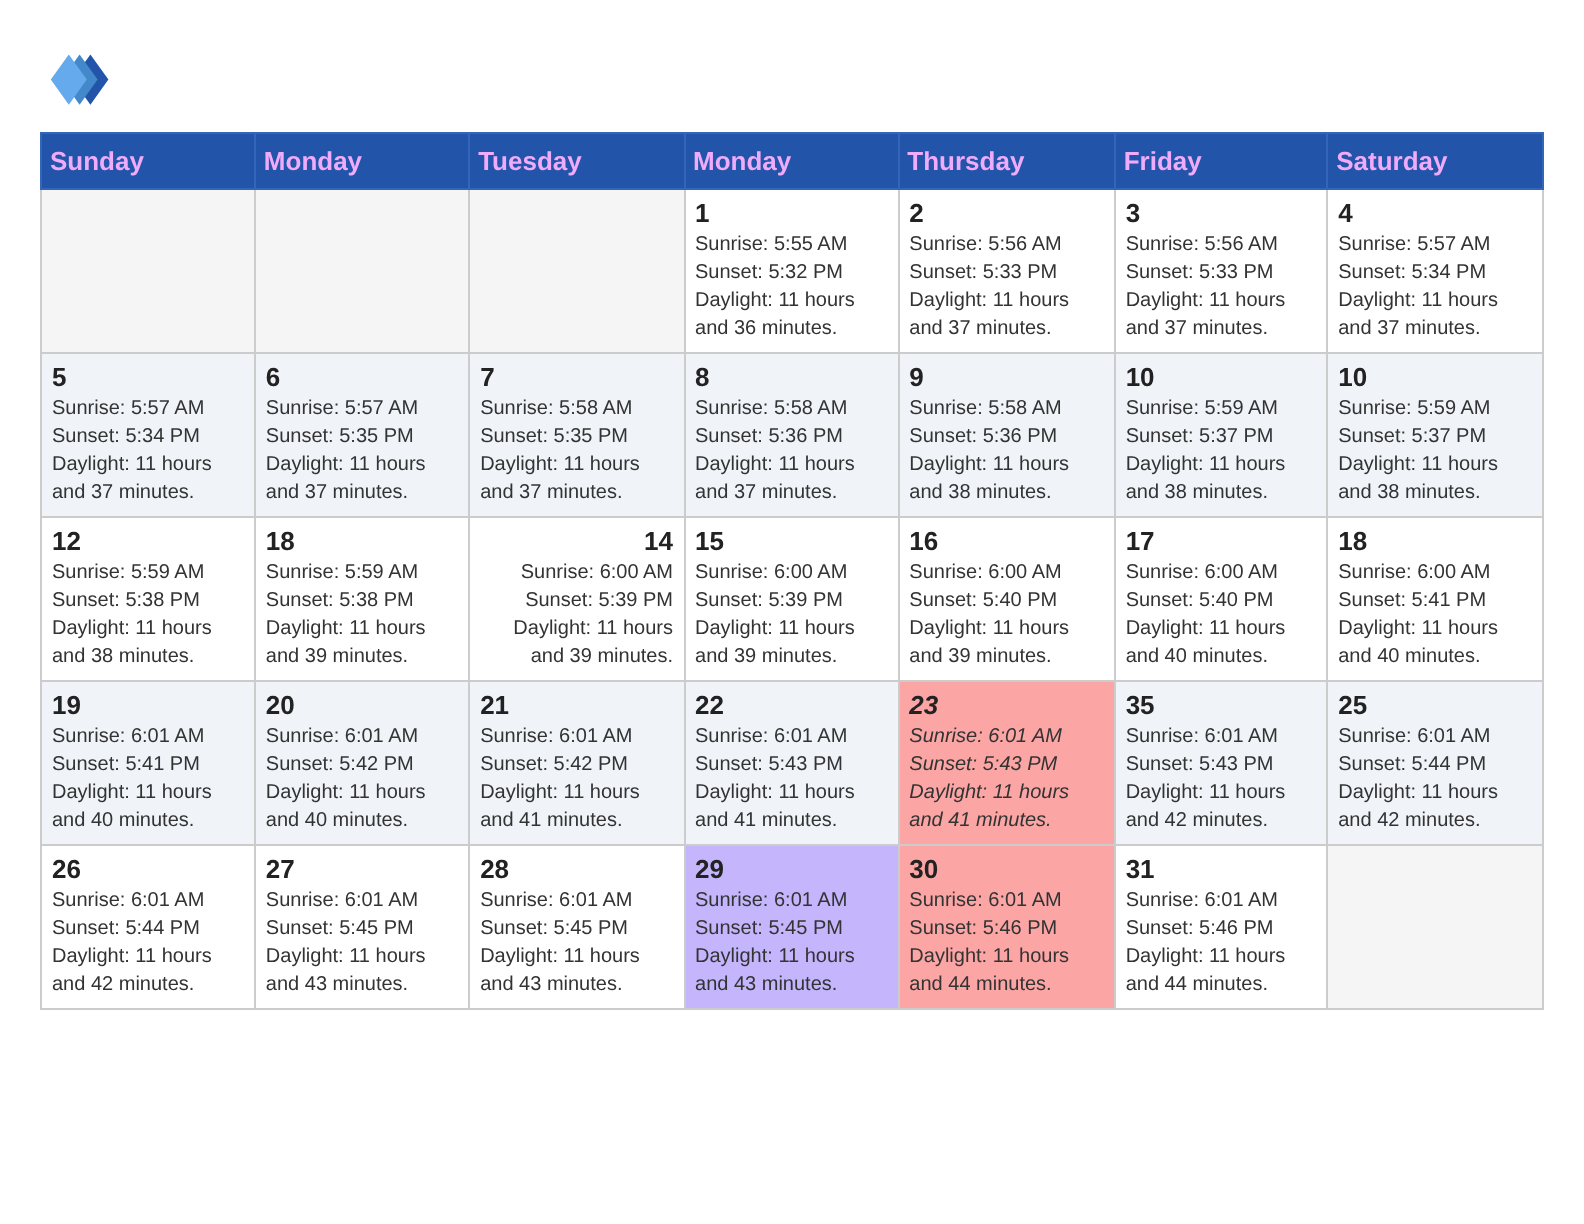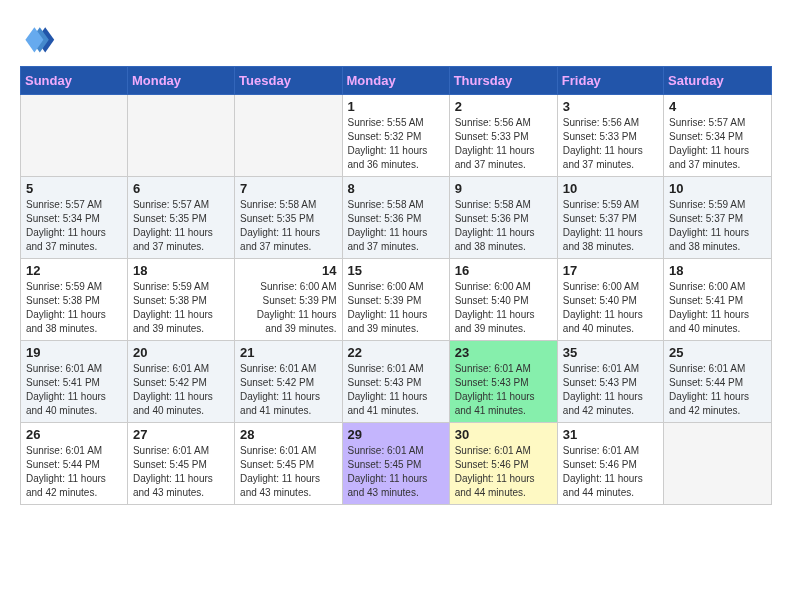--- a/index.html
+++ b/index.html
@@ -273,21 +273,21 @@
             <div class="day-info" style="white-space: pre-line;">Sunrise: 6:01 AM
 Sunset: 5:42 PM
 Daylight: 11 hours and 41 minutes.</div>
           </td>
           <td style="background: rgb(240, 244, 248);">
             <span class="day-number">22</span>
             <div class="day-info" style="white-space: pre-line;">Sunrise: 6:01 AM
 Sunset: 5:43 PM
 Daylight: 11 hours and 41 minutes.</div>
           </td>
-          <td style="background: #86efac;">
+          <td style="background: #fca5a5; font-style: italic;">
             <span class="day-number">23</span>
             <div class="day-info" style="white-space: pre-line;">Sunrise: 6:01 AM
 Sunset: 5:43 PM
 Daylight: 11 hours and 41 minutes.</div>
           </td>
           <td style="background: rgb(240, 244, 248);">
             <span class="day-number">35</span>
             <div class="day-info" style="white-space: pre-line;">Sunrise: 6:01 AM
 Sunset: 5:43 PM
 Daylight: 11 hours and 42 minutes.</div>
@@ -317,21 +317,21 @@
             <div class="day-info" style="white-space: pre-line;">Sunrise: 6:01 AM
 Sunset: 5:45 PM
 Daylight: 11 hours and 43 minutes.</div>
           </td>
           <td style="background: #c4b5fd;">
             <span class="day-number">29</span>
             <div class="day-info" style="white-space: pre-line;">Sunrise: 6:01 AM
 Sunset: 5:45 PM
 Daylight: 11 hours and 43 minutes.</div>
           </td>
-          <td style="background: #fef9c3;">
+          <td style="background: #fca5a5;">
             <span class="day-number">30</span>
             <div class="day-info" style="white-space: pre-line;">Sunrise: 6:01 AM
 Sunset: 5:46 PM
 Daylight: 11 hours and 44 minutes.</div>
           </td>
           <td style="background: rgb(255, 255, 255);">
             <span class="day-number">31</span>
             <div class="day-info" style="white-space: pre-line;">Sunrise: 6:01 AM
 Sunset: 5:46 PM
 Daylight: 11 hours and 44 minutes.</div>

